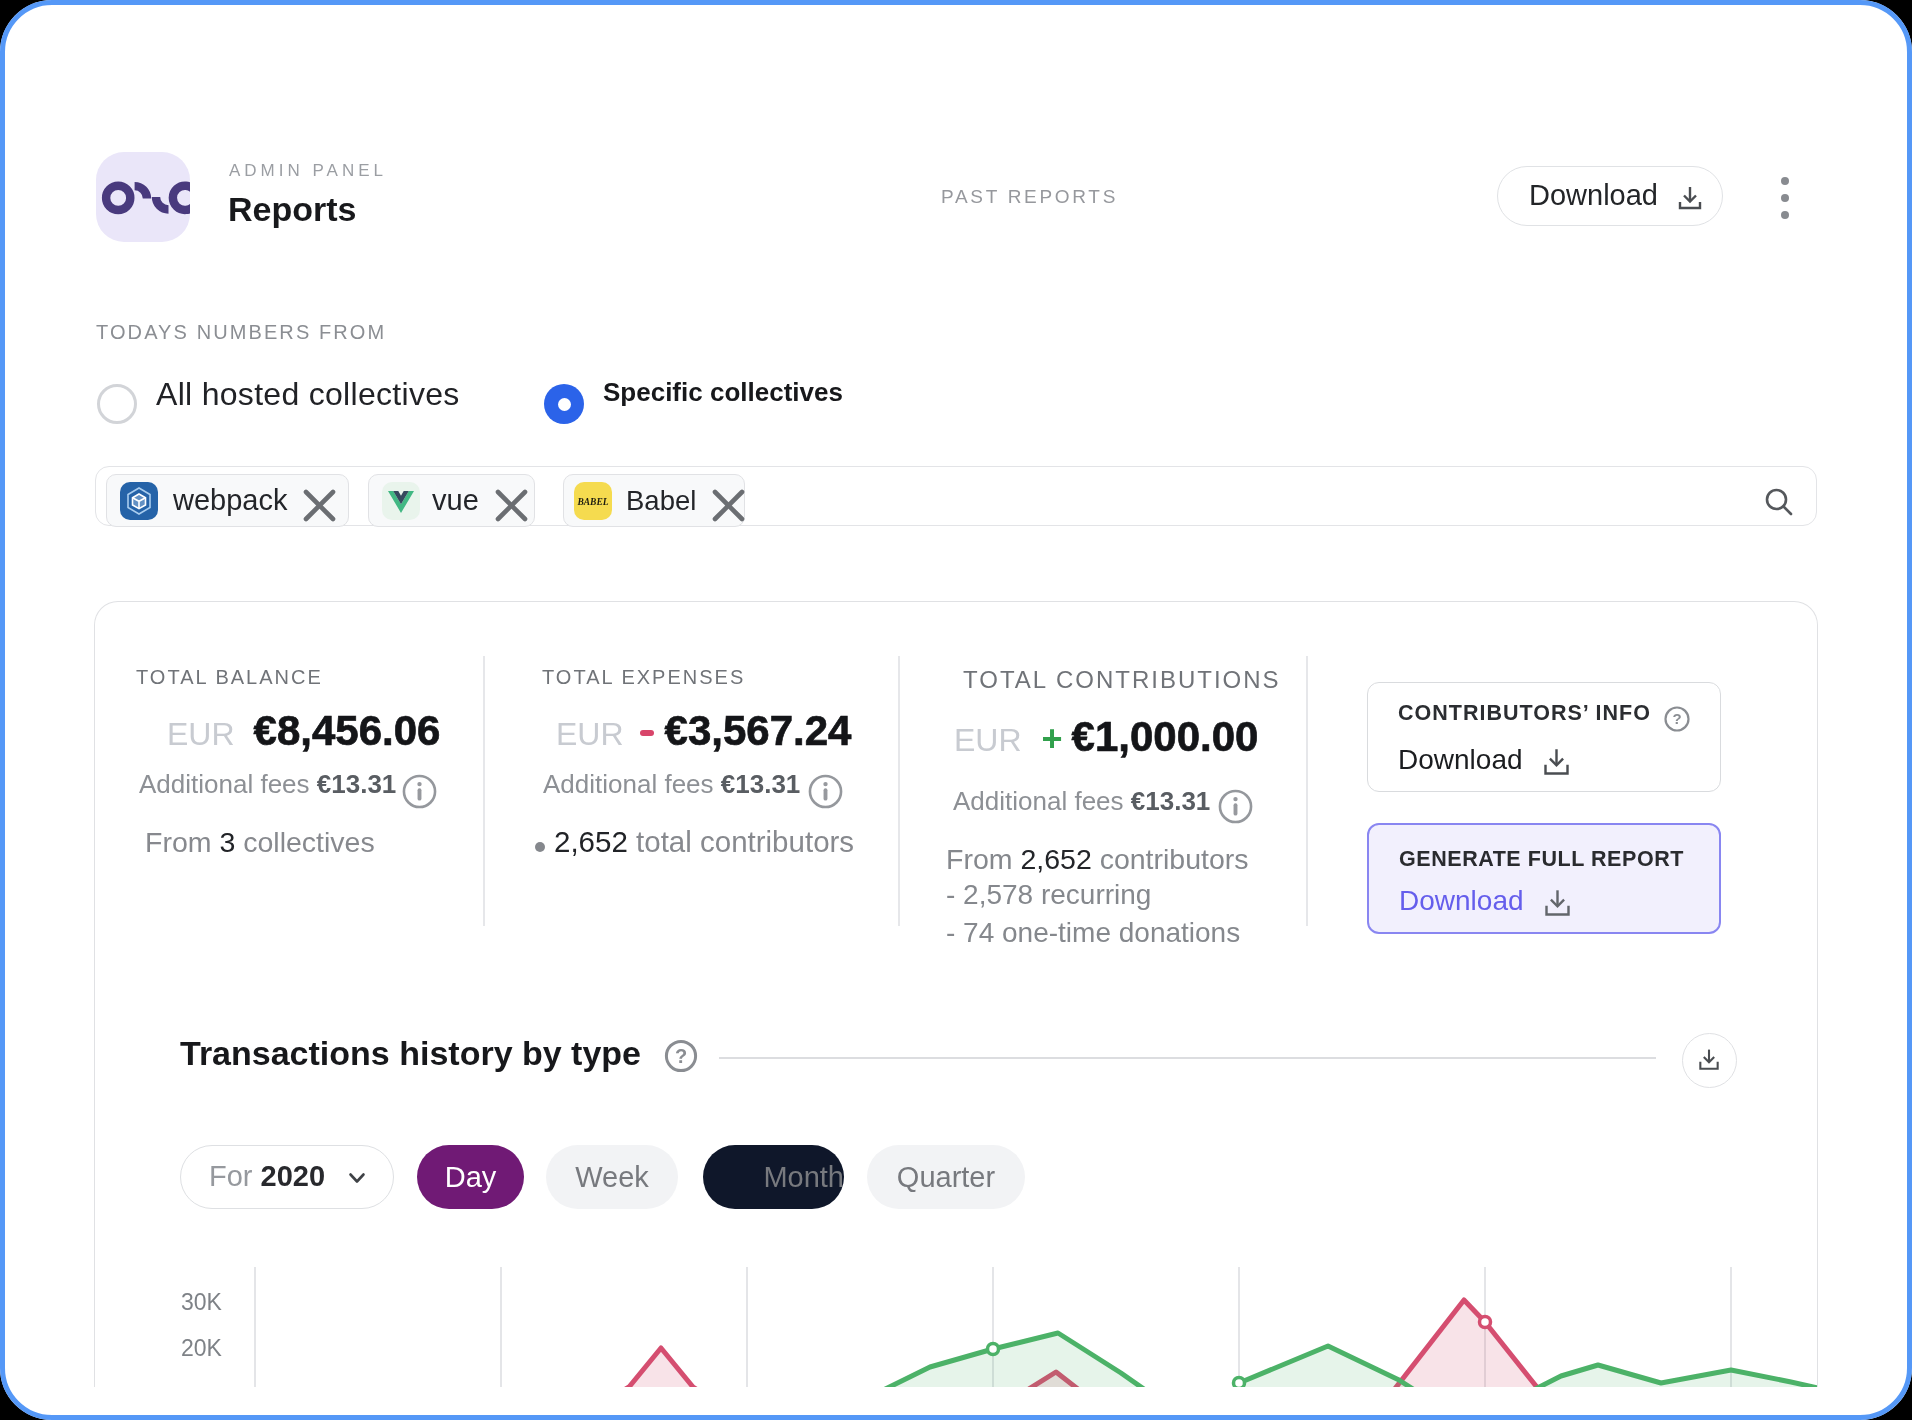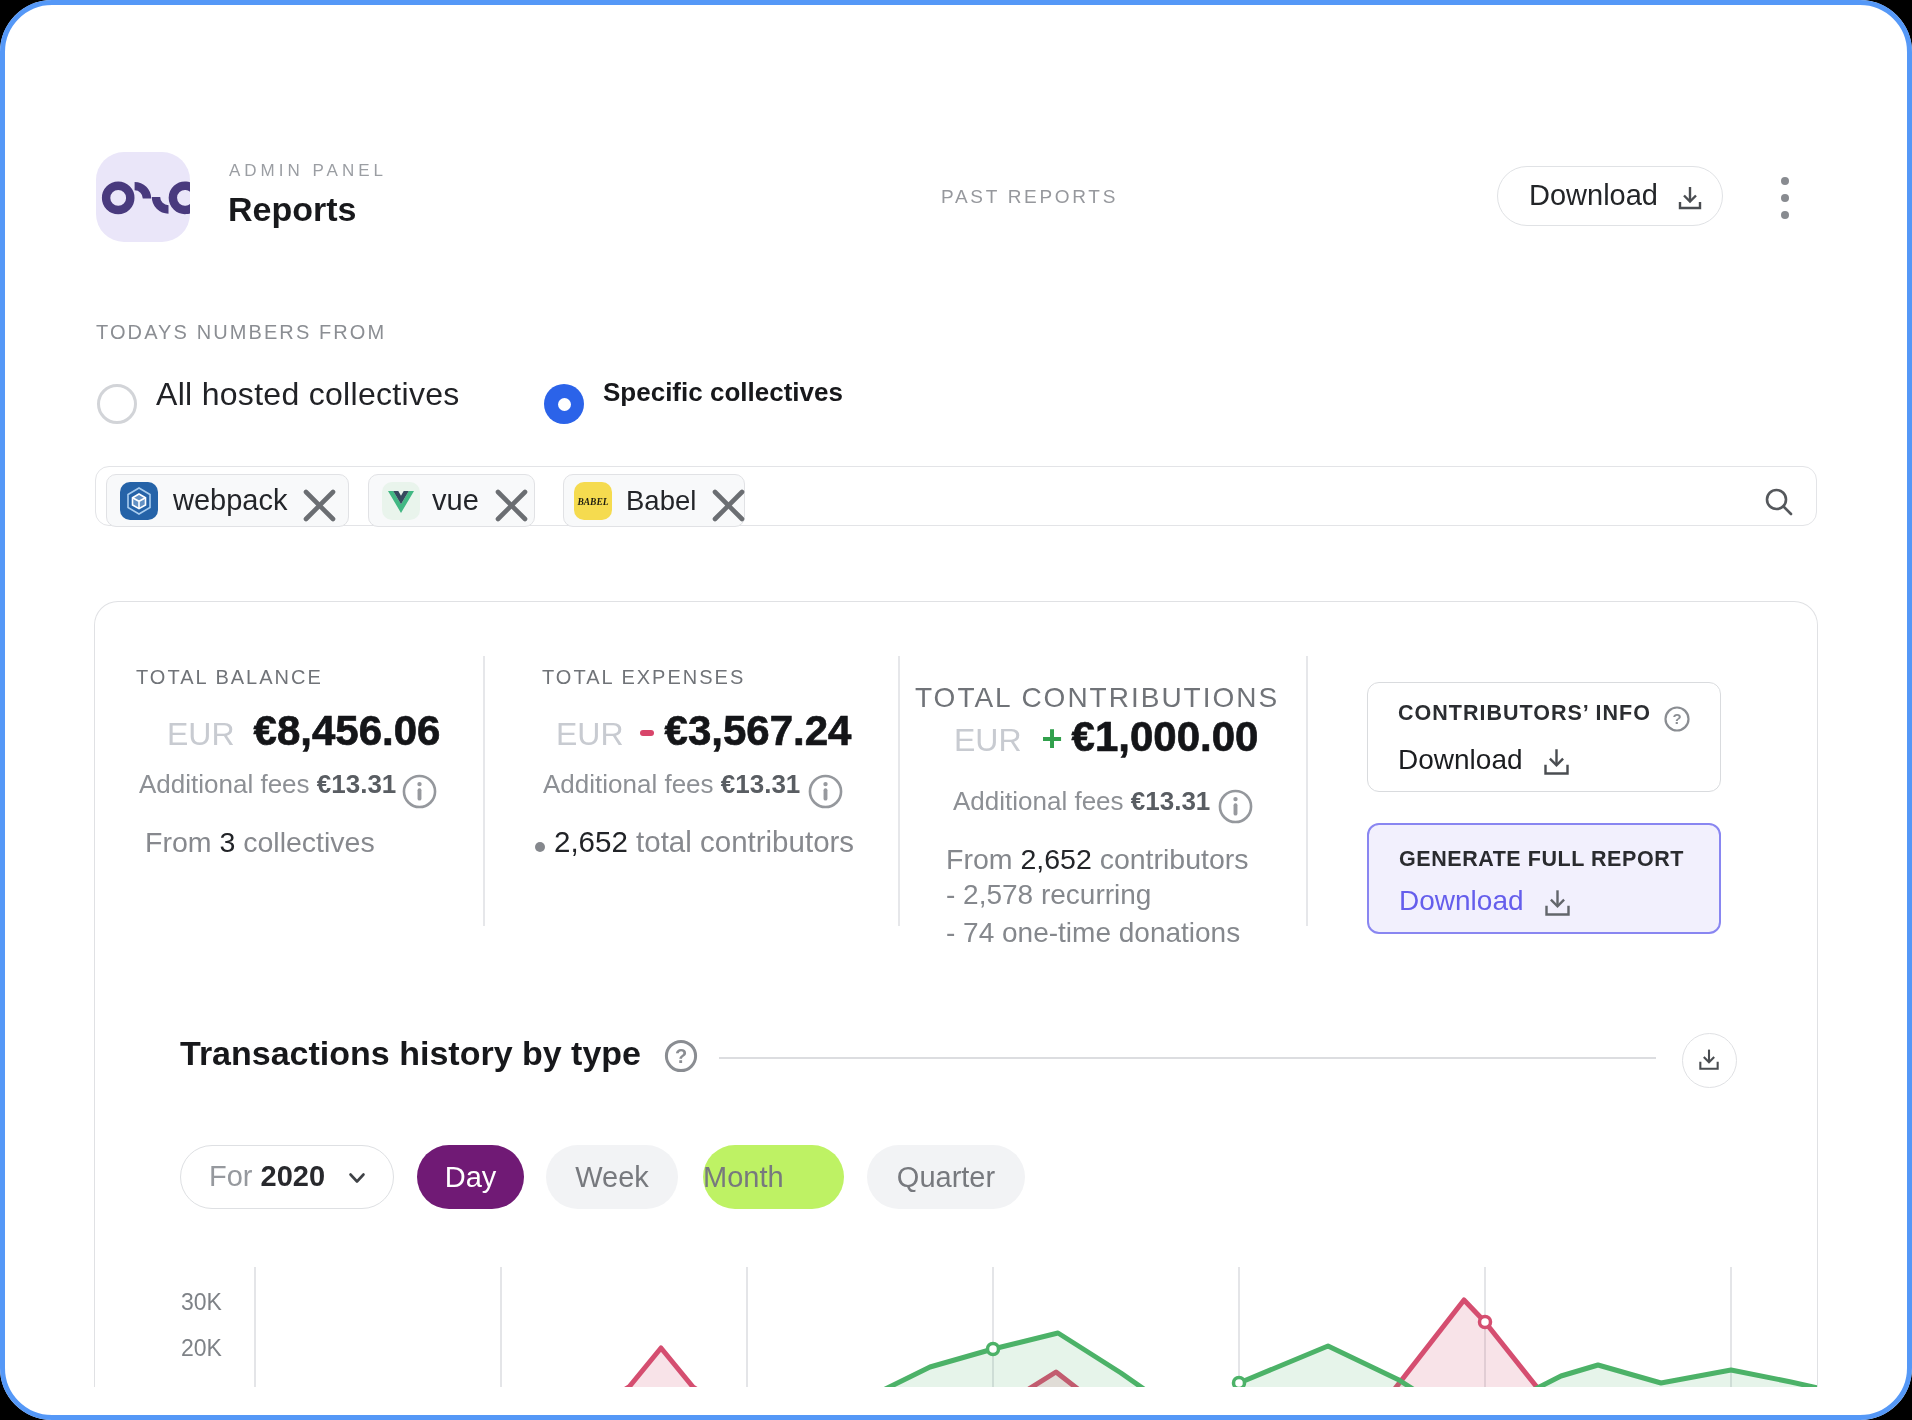--- a/index.html
+++ b/index.html
@@ -165,21 +165,21 @@
           <circle cx="13.5" cy="13.5" r="12"></circle>
         </g>
         <circle cx="13.5" cy="7.8" r="1.7" fill="#97999E"></circle>
         <rect x="12" y="11" width="3" height="9.5" rx="1.5" fill="#97999E"></rect>
       </svg>
     <div class="abs" style="left:440px; top:240px; width:10px; height:10px; border-radius:50%; background:#85888D;"></div>
     <div class="abs" style="left:459px; top:223px; font-size:29.5px; color:#87898E;"><span style="color:#212327;">2,652</span> total contributors</div>
 
     <div class="abs" style="left:803px; top:54px; width:1.5px; height:270px; background:#E6E7EA;"></div>
 
-    <div class="abs" style="left:820px; top:63.5px; font-size:28px; letter-spacing:2px; color:#707378;margin-top:16px;">TOTAL CONTRIBUTIONS</div>
+    <div class="abs" style="left:868px; top:63.5px; font-size:24px; letter-spacing:2px; color:#707378;">TOTAL CONTRIBUTIONS</div>
     <div class="abs" style="left:859px; top:110.5px; width:500px;">
       <span style="font-size:32px; color:#C8CBD1;">EUR</span><span style="font-size:36px; font-weight:bold; color:#31A04C; margin-left:20px;">+</span><span style="font-size:42px; font-weight:bold; color:#141518; margin-left:9px; -webkit-text-stroke:0.7px #141518;">€1,000.00</span>
     </div>
     <div class="abs" style="left:858px; top:184px; font-size:26px; color:#8D9095;">Additional fees <span style="font-weight:bold; color:#595D62;">€13.31</span></div>
     <svg class="abs" style="left:1123px; top:187px;" width="35" height="35" viewBox="0 0 27 27">
         <g fill="none" stroke="#95989D" stroke-width="2">
           <circle cx="13.5" cy="13.5" r="12"></circle>
         </g>
         <circle cx="13.5" cy="7.8" r="1.7" fill="#97999E"></circle>
         <rect x="12" y="11" width="3" height="9.5" rx="1.5" fill="#97999E"></rect>
@@ -235,19 +235,19 @@
     </div>
 
     <div class="abs" style="left:85px; top:543px; width:214px; height:64px; border:1.5px solid #DEE0E3; border-radius:32px;">
       <div class="abs" style="left:28px; top:0; line-height:61px; font-size:29px; color:#96999E;">For <span style="color:#28292D; font-weight:bold;">2020</span></div>
       <svg class="abs" style="left:166px; top:22px;" width="20" height="20" viewBox="0 0 20 20">
           <path d="M3.5 6.5 L10 13.5 L16.5 6.5" fill="none" stroke="#3F4246" stroke-width="2.6" stroke-linecap="round" stroke-linejoin="round"></path>
         </svg>
     </div>
     <div class="abs" style="left:322px; top:543px; width:107px; height:64px; background:#701a75; border-radius:32px; text-align:center; line-height:64px; font-size:29px; color:#fff;">Day</div>
     <div class="abs" style="left:451px; top:543px; width:132px; height:64px; background:#F2F3F5; border-radius:32px; text-align:center; line-height:64px; font-size:29px; color:#77797E;">Week</div>
-    <div class="abs" style="left:608px; top:543px; width:141px; height:64px; background:#bef264; border-radius:32px; text-align:left; line-height:64px; font-size:29px; color:#77797E;">Month</div>
+    <div class="abs" style="left:608px; top:543px; width:141px; height:64px; background:#0f172a; border-radius:32px; text-align:right; line-height:64px; font-size:29px; color:#77797E;">Month</div>
     <div class="abs" style="left:772px; top:543px; width:158px; height:64px; background:#F2F3F5; border-radius:32px; text-align:center; line-height:64px; font-size:29px; color:#77797E;">Quarter</div>
 
   </div>
 
 </div>
 <div class="border-overlay"></div>
 
 </body></html>

